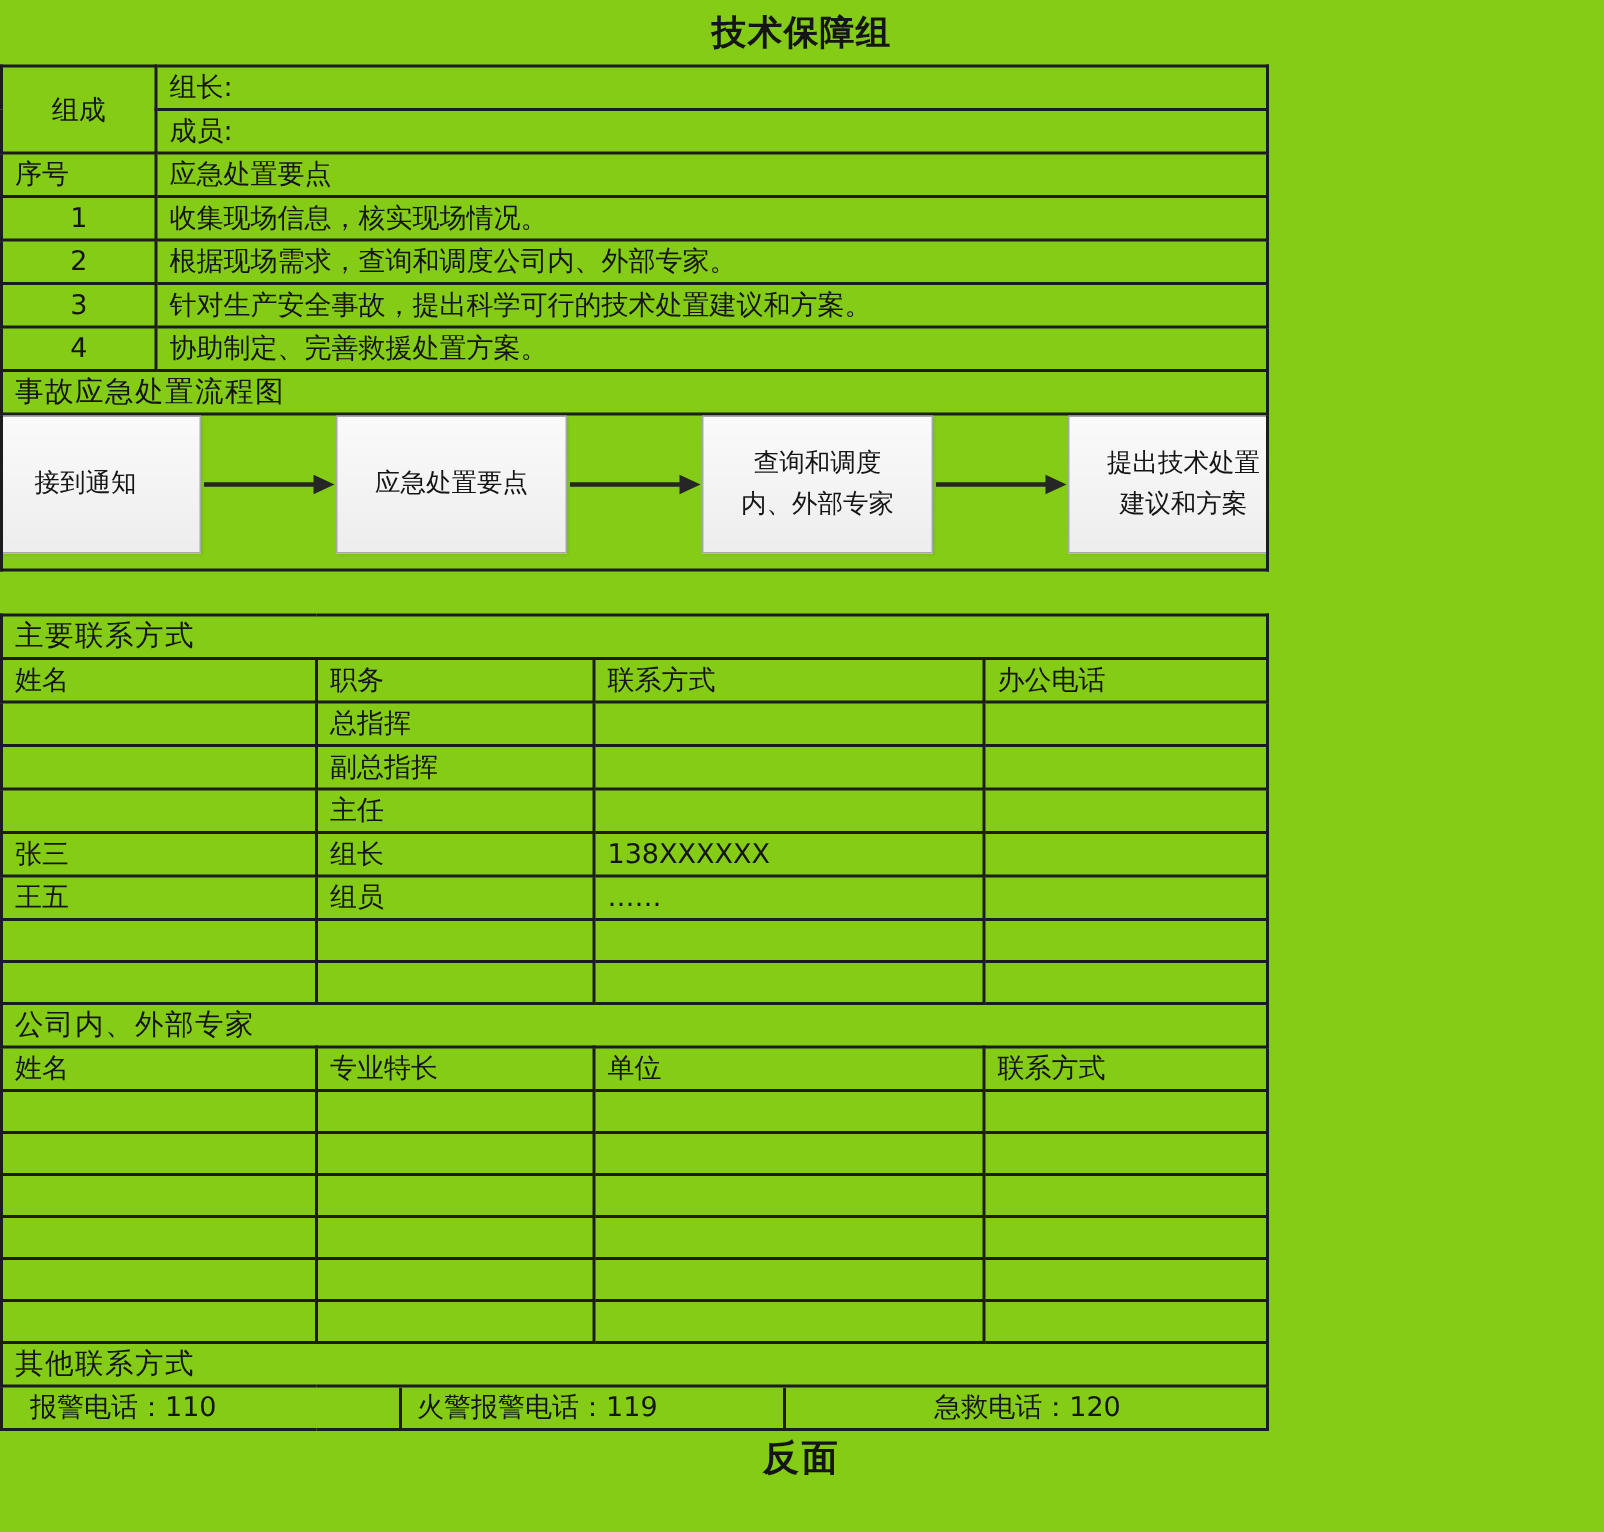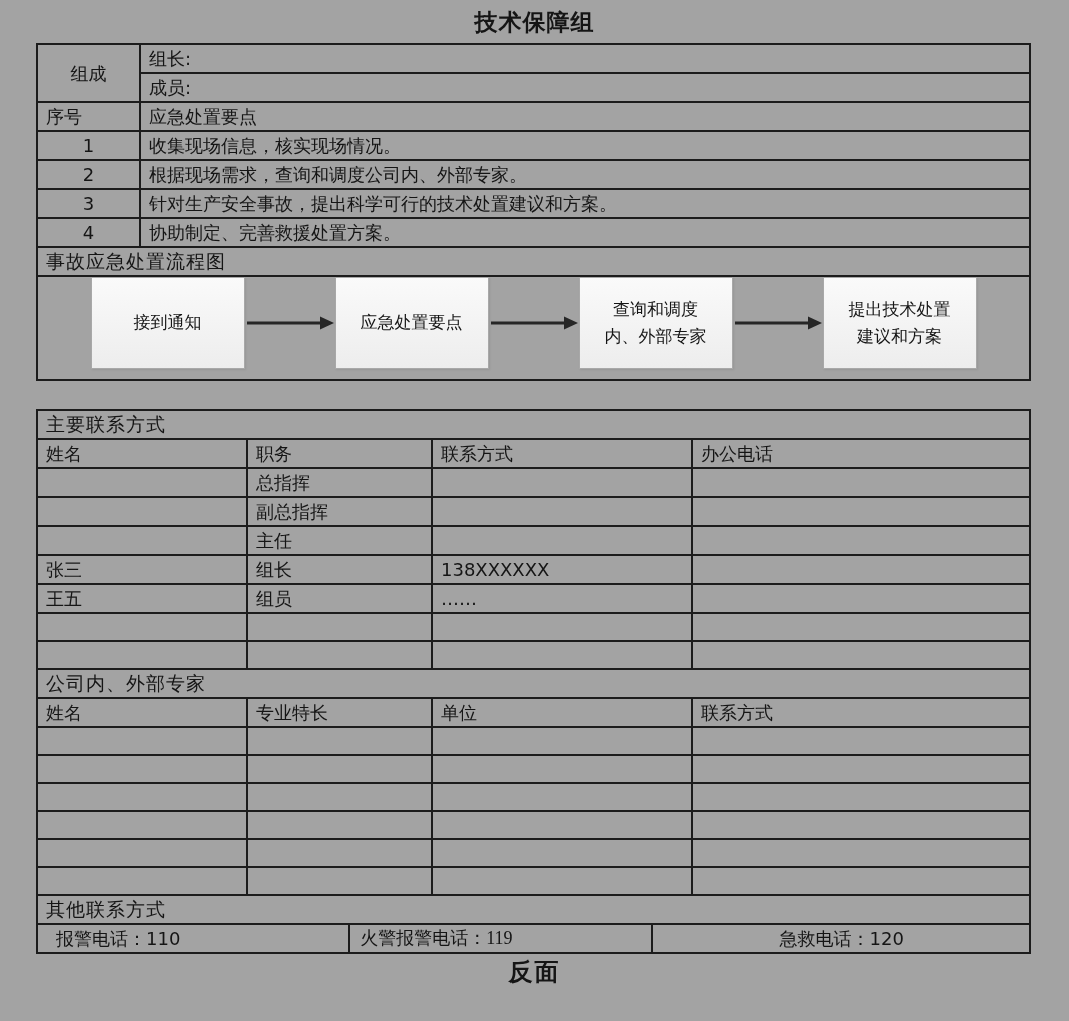--- a/index.html
+++ b/index.html
@@ -1,38 +1,38 @@
 <!DOCTYPE html>
 <html><head>
 <meta charset="utf-8">
 <style>
   html,body{margin:0;padding:0;background:#ffffff;}
   body{font-family:"DejaVu Sans","Liberation Sans",sans-serif;color:#151515;}
-  .page{width:1069px;height:1021px;background:#a3a3a3;box-sizing:border-box;padding-top:7px;overflow:hidden;}
+  .page{width:1069px;height:1021px;background:#84cc16;box-sizing:border-box;padding-top:7px;overflow:hidden;}
   .doc-title{text-align:center;font-size:23px;font-weight:bold;height:30px;line-height:30px;letter-spacing:1px;}
-  table.sheet{border-collapse:collapse;table-layout:fixed;margin-left:36px;width:995px;font-size:18px;}
+  table.sheet{border-collapse:collapse;table-layout:fixed;width:846px;font-size:18px;}
   table.sheet td, table.sheet th{border:2px solid #1c1c1c;padding:0 8px;height:28px;line-height:27px;overflow:hidden;white-space:nowrap;font-weight:normal;text-align:left;box-sizing:border-box;}
   .b{font-weight:bold;}
   .c{text-align:center !important;padding:0 2px !important;}
   th.section-title{text-align:center;font-weight:bold;font-size:19px;letter-spacing:1px;}
   th.col-h{text-align:center;font-weight:bold;}
   tr.h27 td{height:27px;}
   td.flowcell{height:108px;padding:0;}
   .flow{display:flex;align-items:center;justify-content:center;height:100%;padding-bottom:10px;box-sizing:border-box;}
   .flow-box{width:152px;height:90px;border:1px solid #a8a8a8;background:linear-gradient(180deg,#fafafa 0%,#ededed 100%);
             display:flex;align-items:center;justify-content:center;text-align:center;
             font-size:17px;line-height:1.6;white-space:pre-line;flex:0 0 auto;box-shadow:1px 1px 2px rgba(0,0,0,0.08);}
   .flow-arrow{width:90px;height:14px;flex:0 0 auto;display:block;}
   .side-label{text-align:center;font-weight:bold;font-size:24px;height:30px;line-height:30px;margin-top:3px;letter-spacing:2px;}
   .gap{height:28px;}
   td.phone-wrap{padding:0;height:29px;}
   .phones{display:flex;height:100%;align-items:center;}
   .phone-cell{box-sizing:border-box;padding-left:10px;height:100%;line-height:27px;}
   .phone-cell:nth-child(1){width:31%;}
-  .phone-cell:nth-child(2){width:31%;border-left:2px solid #1c1c1c;font-family:Liberation Serif, serif;}
+  .phone-cell:nth-child(2){width:31%;border-left:2px solid #1c1c1c;}
   .phone-cell:nth-child(3){width:38%;border-left:2px solid #1c1c1c;text-align:center;}
 </style>
 </head>
 <body>
 
 <div class="page">
 
   <div class="doc-title">技术保障组</div>
 
   <table class="sheet" style="margin-top:6px;">

